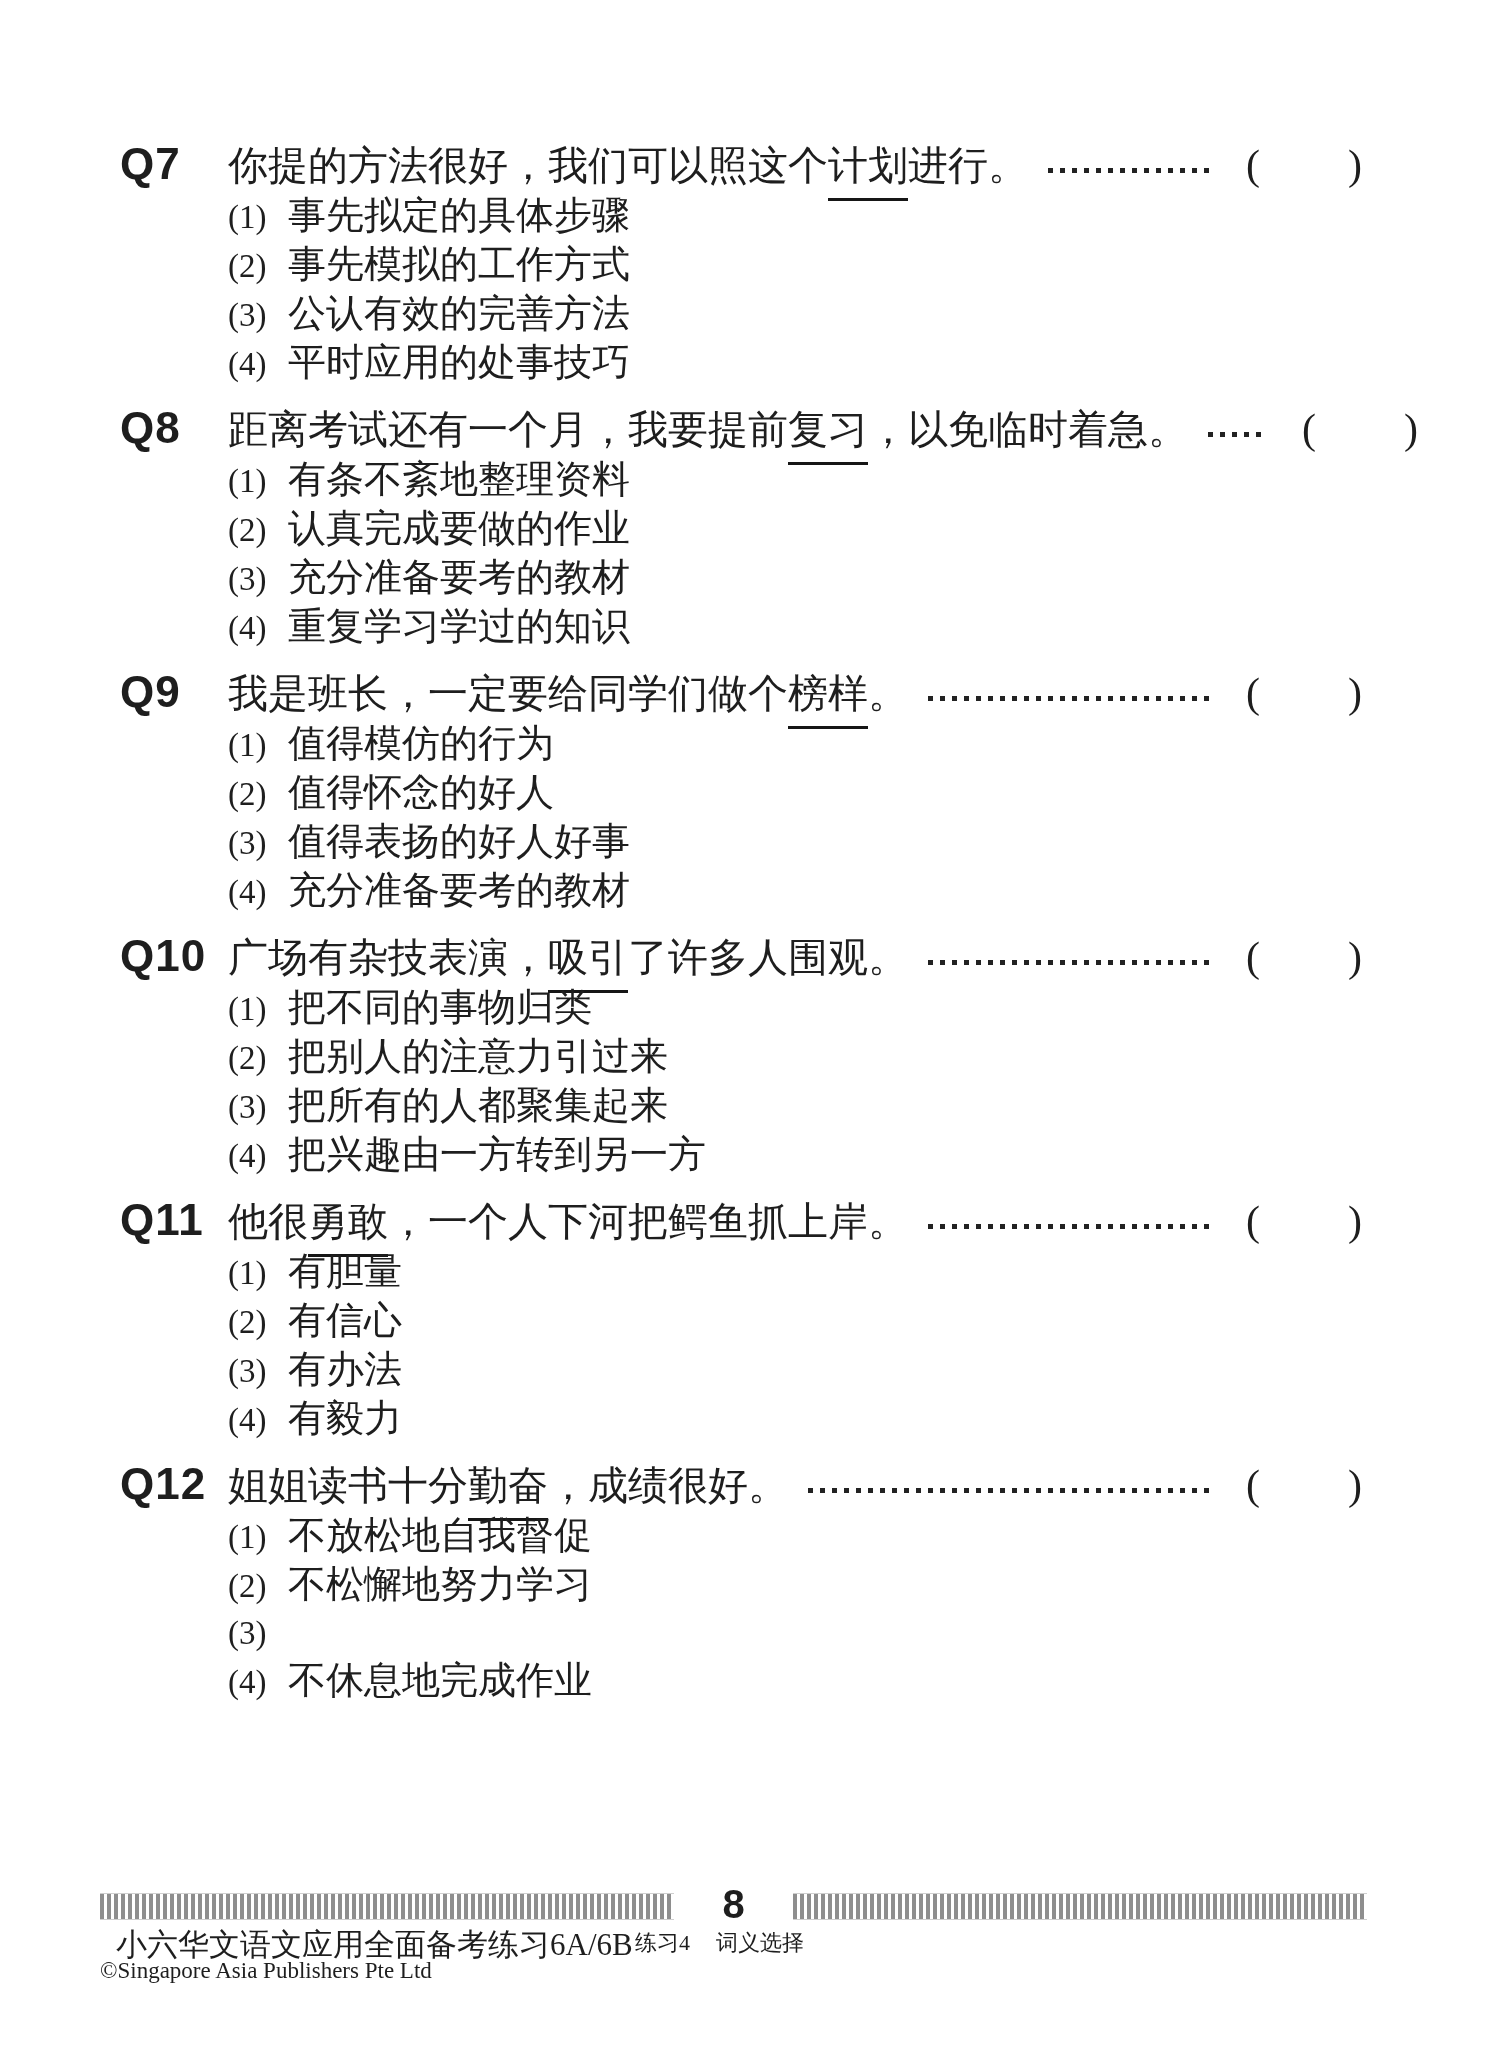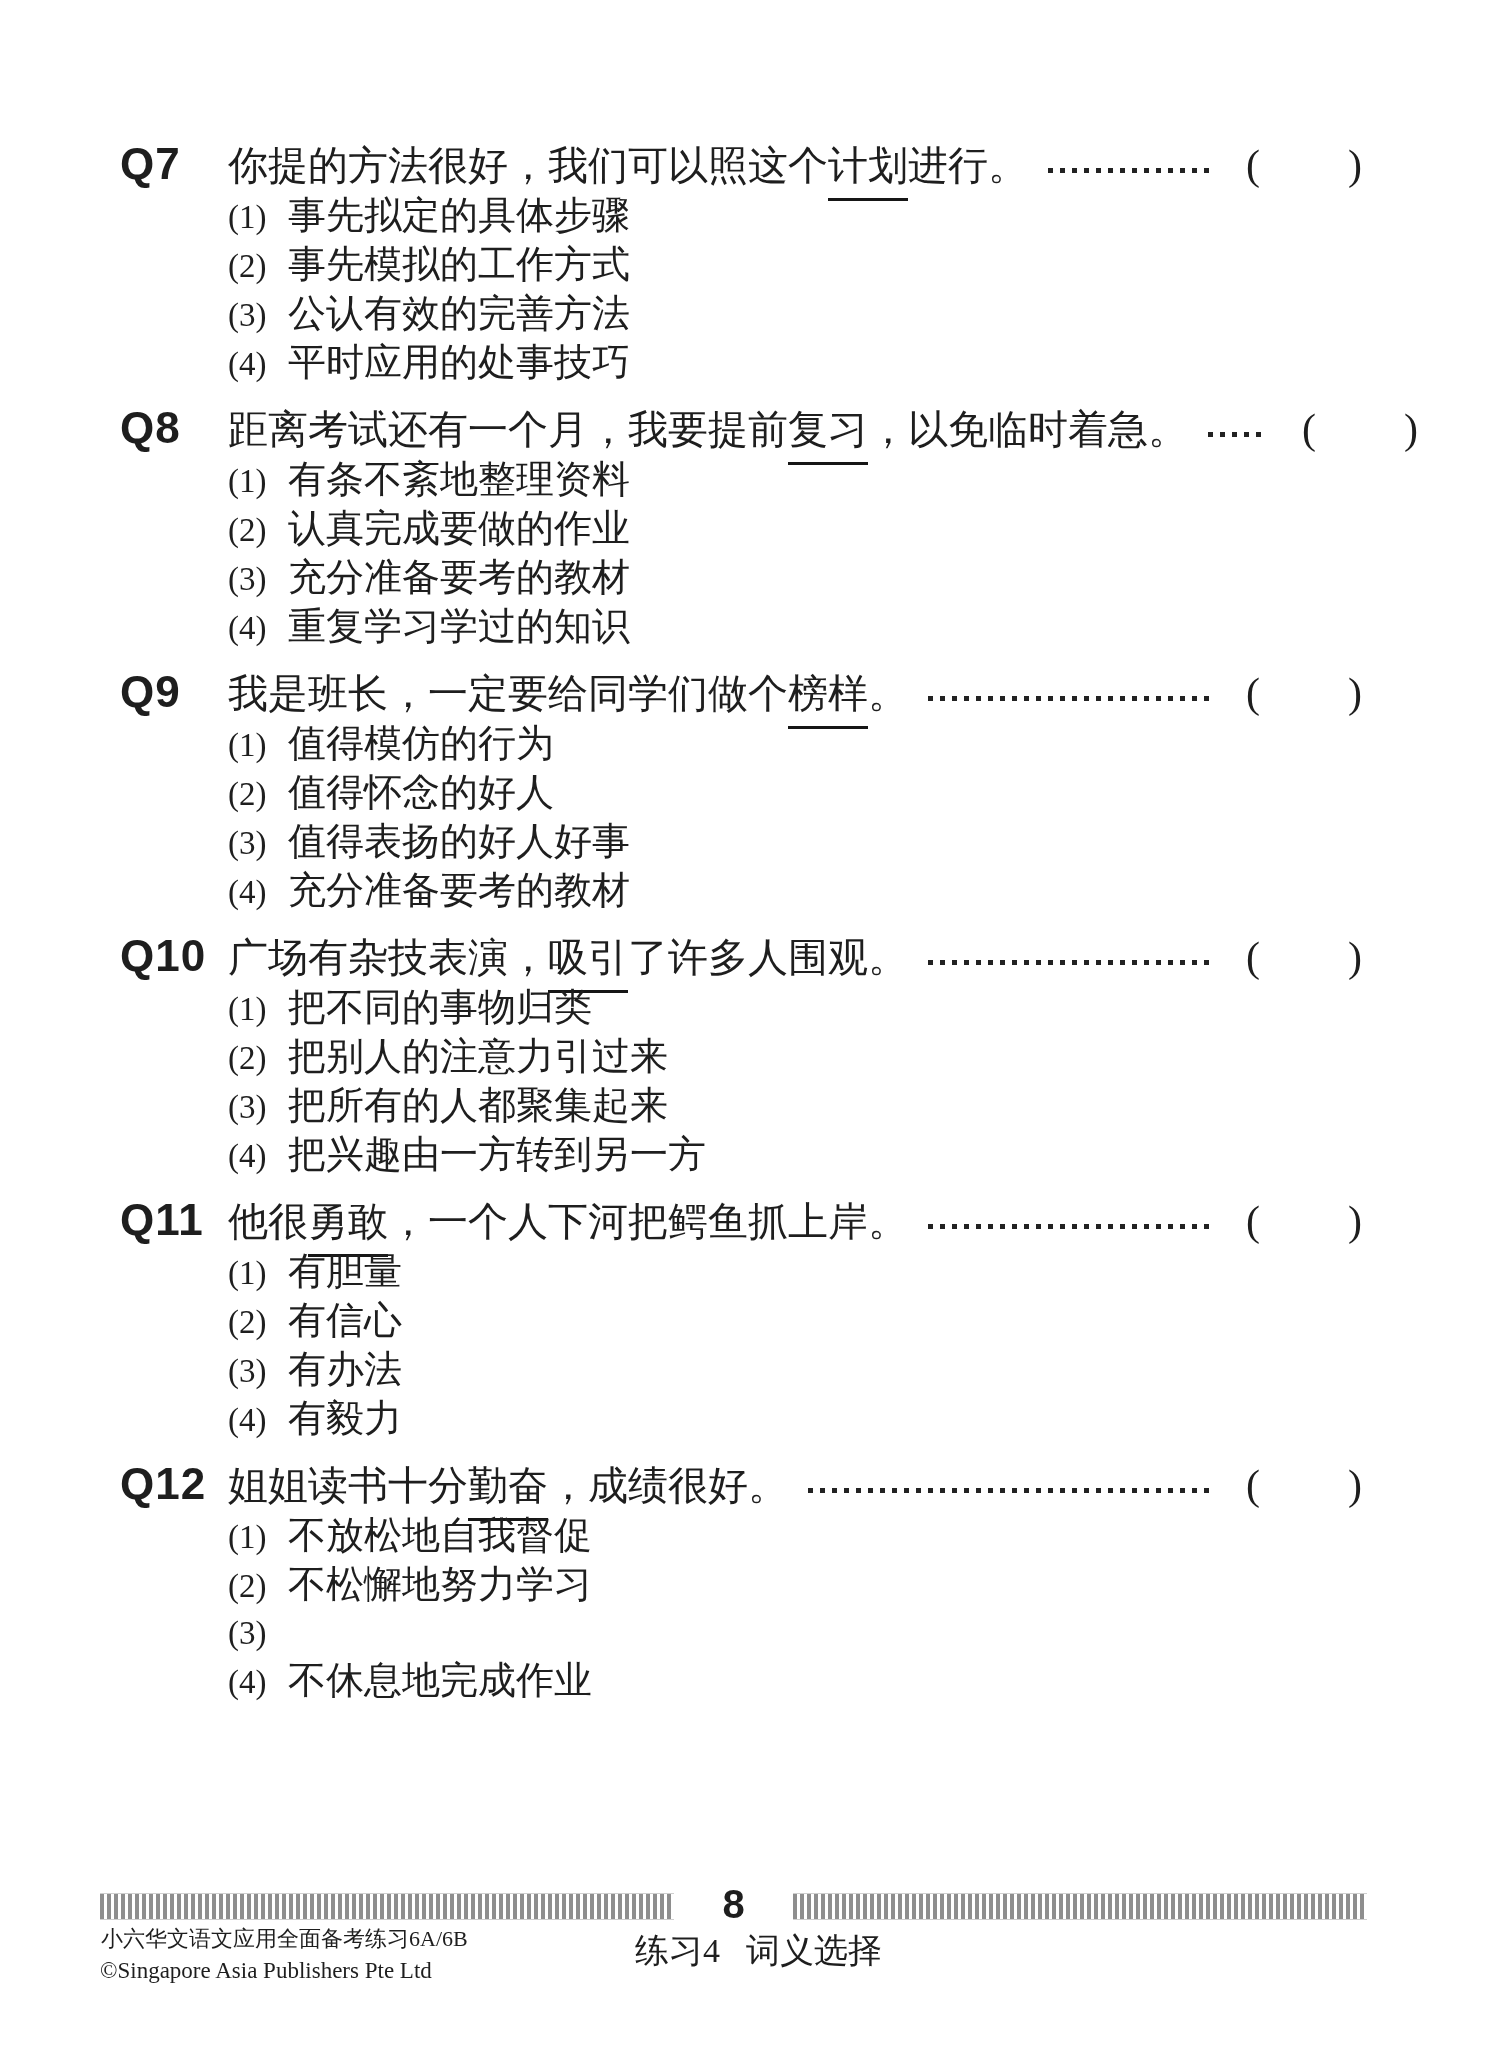--- a/index.html
+++ b/index.html
@@ -71,22 +71,22 @@
     border-bottom:1px solid #cfcfcf;
   }
   .pagenum {
     flex:none;
     margin:0 48px;
     font-family:"Liberation Sans","DejaVu Sans",sans-serif;
     font-weight:700;
     font-size:40px;
     transform:translateY(-2px);
   }
-  .book   { position:absolute; left:1px;  top:40px; font-size:22px;text-align:right; }
-  .exercise { position:absolute; left:535px; top:44px; font-size:34px; }
+  .book   { position:absolute; left:16px;  top:40px; font-size:31px;text-align:right; }
+  .exercise { position:absolute; left:535px; top:44px; font-size:22px; }
   .exercise .ex-title { margin-left:26px; }
   .copyright { position:absolute; left:0; top:74px; font-size:23px; }
 </style>
 </head>
 <body>
 
 <div class="content">
 
   <section class="q">
     <div class="qrow">

